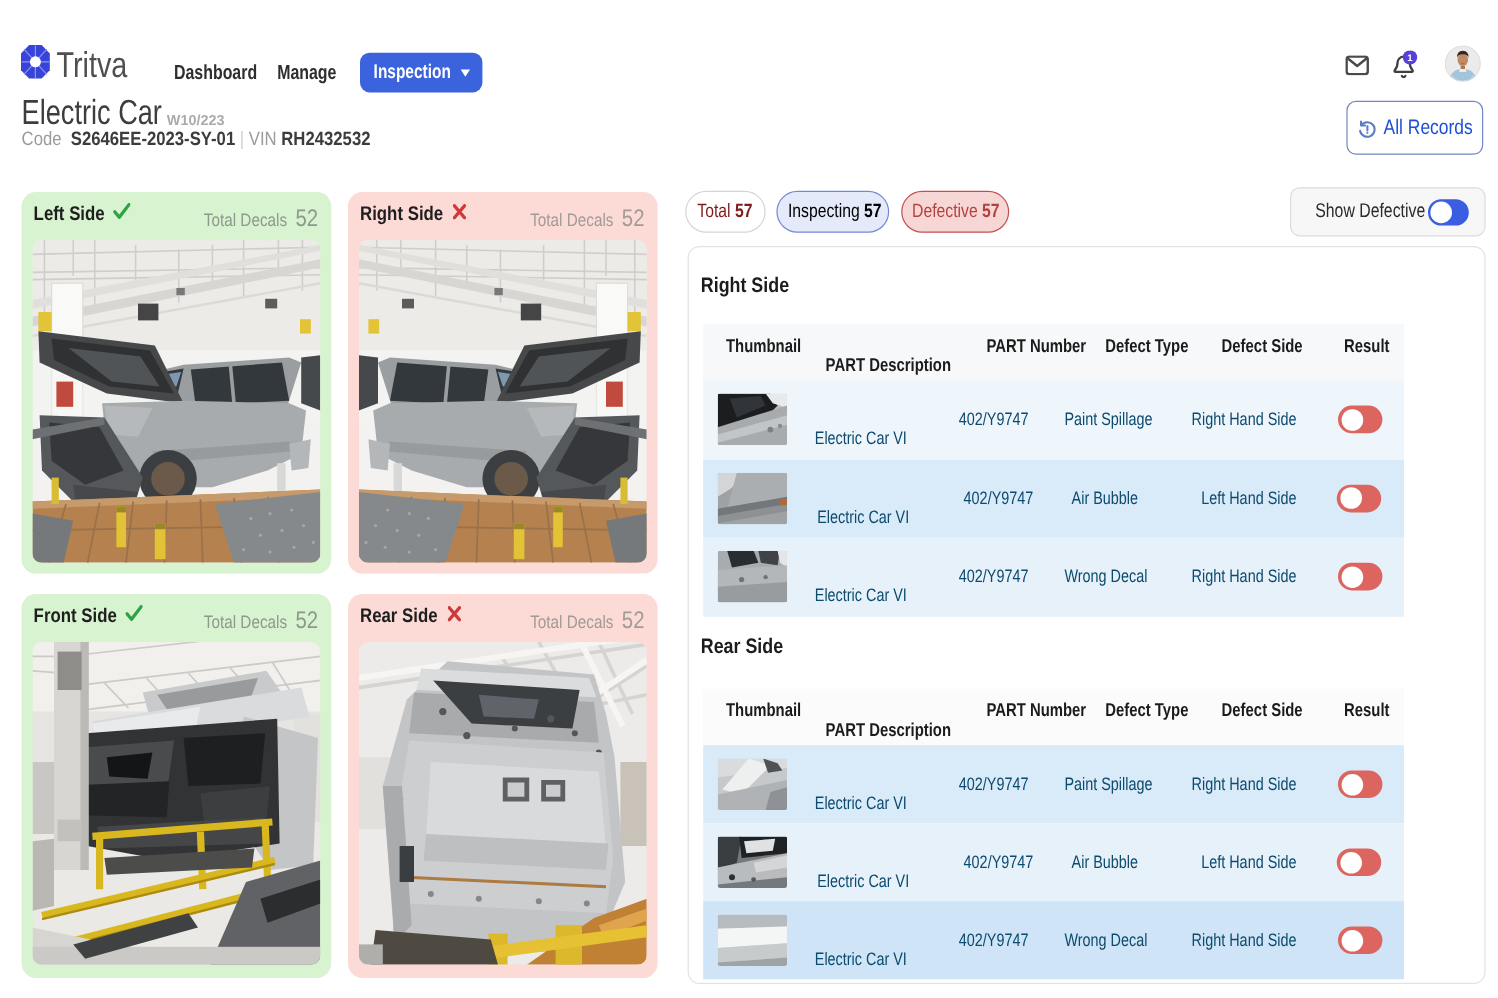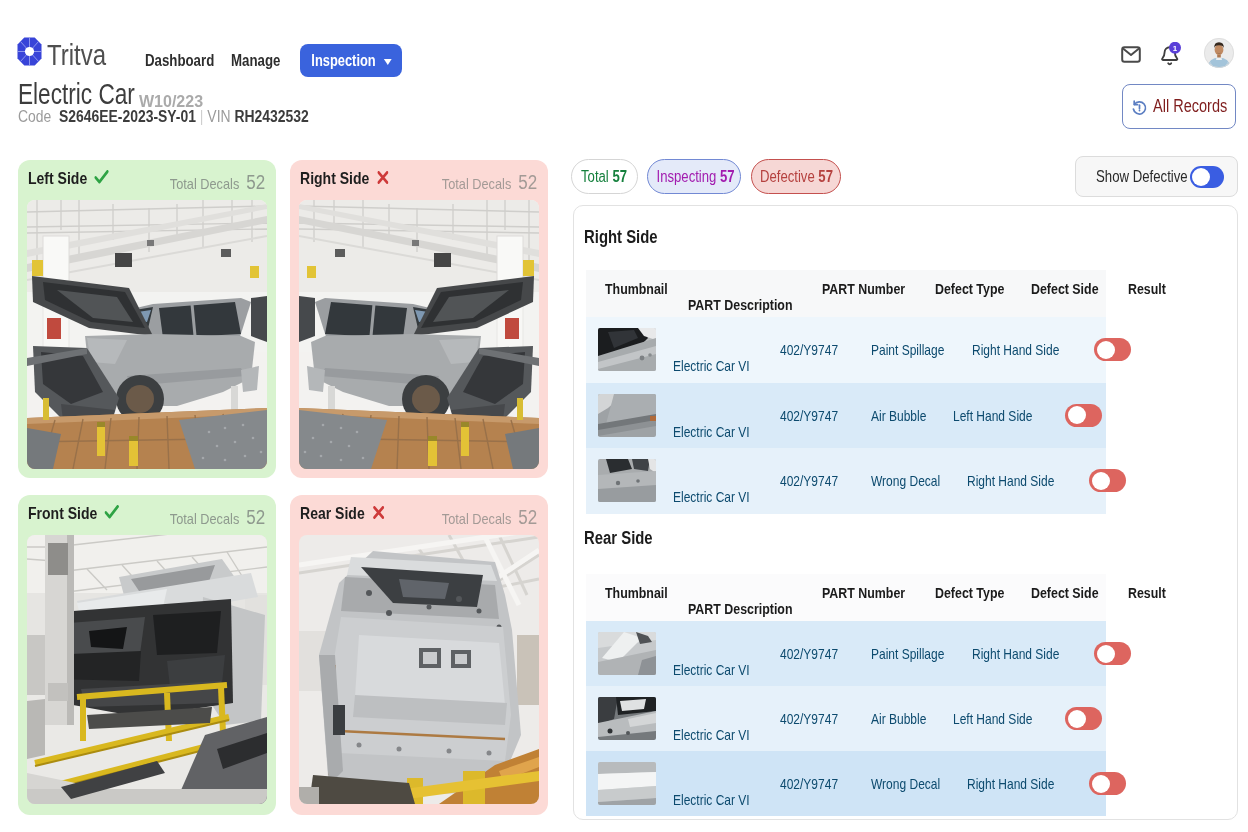--- a/index.html
+++ b/index.html
@@ -7,59 +7,59 @@
 .abs { position:absolute; }
 
 #logo { left:17px; top:37px; }
 #brand { left:47px; top:38px; font-size:30px; color:#4f4f4f; transform:scaleX(0.80); transform-origin:0 0; white-space:nowrap;}
 .nav { top:51px; font-size:17px; font-weight:700; color:#2e2e2e; transform:scaleX(0.78); transform-origin:0 0; white-space:nowrap; }
 #insp { left:300px; top:44px; width:102px; height:33px; background:#3a63dd; border-radius:8px; color:#fff; font-size:16.5px; font-weight:700; text-align:center; line-height:33px; white-space:nowrap; }
 #insp .txt { display:inline-block; transform:scaleX(0.78); transform-origin:50% 50%; }
 #insp .caret { display:inline-block; width:0; height:0; border-left:5px solid transparent; border-right:5px solid transparent; border-top:6px solid #fff; margin-left:6px; vertical-align:middle; }
 
 #h1 { left:18px; top:78px; font-size:29px; font-weight:500; color:#3d3d3d; transform:scaleX(0.78); transform-origin:0 0; white-space:nowrap; }
-#wid { left:139px; top:93px; font-size:16px; color:#aaa; font-weight:700;}
+#wid { left:139px; top:93px; font-size:12px; color:#aaa; font-weight:700;}
 #codeline { left:18px; top:108px; font-size:16px; color:#9b9b9b; transform:scaleX(0.87); transform-origin:0 0; white-space:nowrap; }
 #codeline b { color:#3c3c3c; font-weight:700; }
-#allrec { left:1122px; top:84px; width:114px; height:45px; border:1.6px solid #7288c4; border-radius:8px; color:#7f1d1d; }
+#allrec { left:1122px; top:84px; width:114px; height:45px; border:1.6px solid #7288c4; border-radius:8px; color:#1d4ed8; }
 #allrec span { position:absolute; left:30px; top:11px; font-size:17.5px; transform:scaleX(0.83); transform-origin:0 0; white-space:nowrap; }
 
 .card { width:258px; border-radius:12px; }
 .card .ttl { position:absolute; left:10px; top:9px; font-size:16.5px; font-weight:700; color:#1e1e1e; transform:scaleX(0.85); transform-origin:0 0; white-space:nowrap; }
 .card .tot { position:absolute; right:11px; top:11px; font-size:15px; color:#8e998e; transform:scaleX(0.85); transform-origin:100% 0; white-space:nowrap; }
 .card .tot b { font-size:20px; font-weight:400; margin-left:4px; }
 .card .img { position:absolute; left:9px; top:40px; width:240px; height:269px; border-radius:8px; overflow:hidden; }
 .green { background:#d8f3cf; }
 .pink  { background:#fcdad6; }
 .pink .tot { color:#a39a96; }
 
 .pill { height:35px; border-radius:17.5px; font-size:16px; line-height:33px; white-space:nowrap; overflow:hidden; }
 .pill .in { display:inline-block; transform:scaleX(0.82); transform-origin:50% 50%; }
-#pillT { left:571px; top:159px; width:67px; background:#fff; border:1px solid #d5d5d5; color:#15803d; text-align:center;}
-#pillI { left:647px; top:159px; width:94px; background:#e4eaf9; border:1px solid #7289d4; color:#a21caf; text-align:center;}
+#pillT { left:571px; top:159px; width:67px; background:#fff; border:1px solid #d5d5d5; color:#7f1d1d; text-align:center;}
+#pillI { left:647px; top:159px; width:94px; background:#e4eaf9; border:1px solid #7289d4; color:#000000; text-align:center;}
 #pillD { left:751px; top:159px; width:90px; background:#f6d7d5; border:1px solid #c4504e; color:#b5413f; text-align:center;}
 .pill b { font-weight:700; }
 #showbox { left:1075px; top:156px; width:163px; height:41px; background:#f7f7f7; border:1px solid #dcdcdc; border-radius:8px; }
 #showbox span { position:absolute; left:20px; top:10px; font-size:16.5px; color:#2a2a2a; transform:scaleX(0.80); transform-origin:0 0; white-space:nowrap; }
 .toggle { position:absolute; border-radius:11px; }
 .toggle .knob { position:absolute; background:#fff; border-radius:50%; }
 #showtog { left:114px; top:9px; width:34px; height:22px; background:#3a5de2; }
 #showtog .knob { left:2px; top:2px; width:18px; height:18px; }
 
 #panel { left:573px; top:205px; width:665px; height:615px; background:#fff; border:1px solid #e2e2e2; border-radius:10px; }
 .secttl { position:absolute; left:10px; font-size:17.5px; font-weight:700; color:#1c1c1c; transform:scaleX(0.85); transform-origin:0 0; white-space:nowrap; }
-.tbl { position:absolute; left:12px; width:520px; }
+.tbl { position:absolute; left:12px; width:584px; }
 .trow { display:flex; align-items:center; }
 .thead { height:47px; padding-bottom:10px; font-size:15.5px; font-weight:700; color:#1b1b1b; background:#f7f8f9; }
 .trow > div { white-space:nowrap; }
 .trow .t { display:inline-block; transform:scaleX(0.80); transform-origin:0 50%; white-space:nowrap; }
 .c1 { width:85px; padding-left:19px; }
 .c2 { width:140px; padding-left:17px;margin-top:32px; }
 .c3 { width:105px; padding-left:11px; }
-.c4 { width:115px; padding-left:5px;margin-left:14px; }
+.c4 { width:115px; padding-left:5px; }
 .c5 { width:120px; padding-left:9px; }
 .c6 { width:75px; padding-left:13px; }
 .r { height:65.5px; font-size:15px; color:#0c4a6e; }
 .r .c1 { padding-left:12px; }
 .thumb { width:58px; height:43px; border-radius:2px; overflow:hidden; }
 .rtog { width:37px; height:23px; background:#dd655f; border-radius:12px; position:relative; }
 .rtog .knob { position:absolute; left:3px; top:2.5px; width:18px; height:18px; background:#fff; border-radius:50%; }
 </style>
 </head>
 <body>

